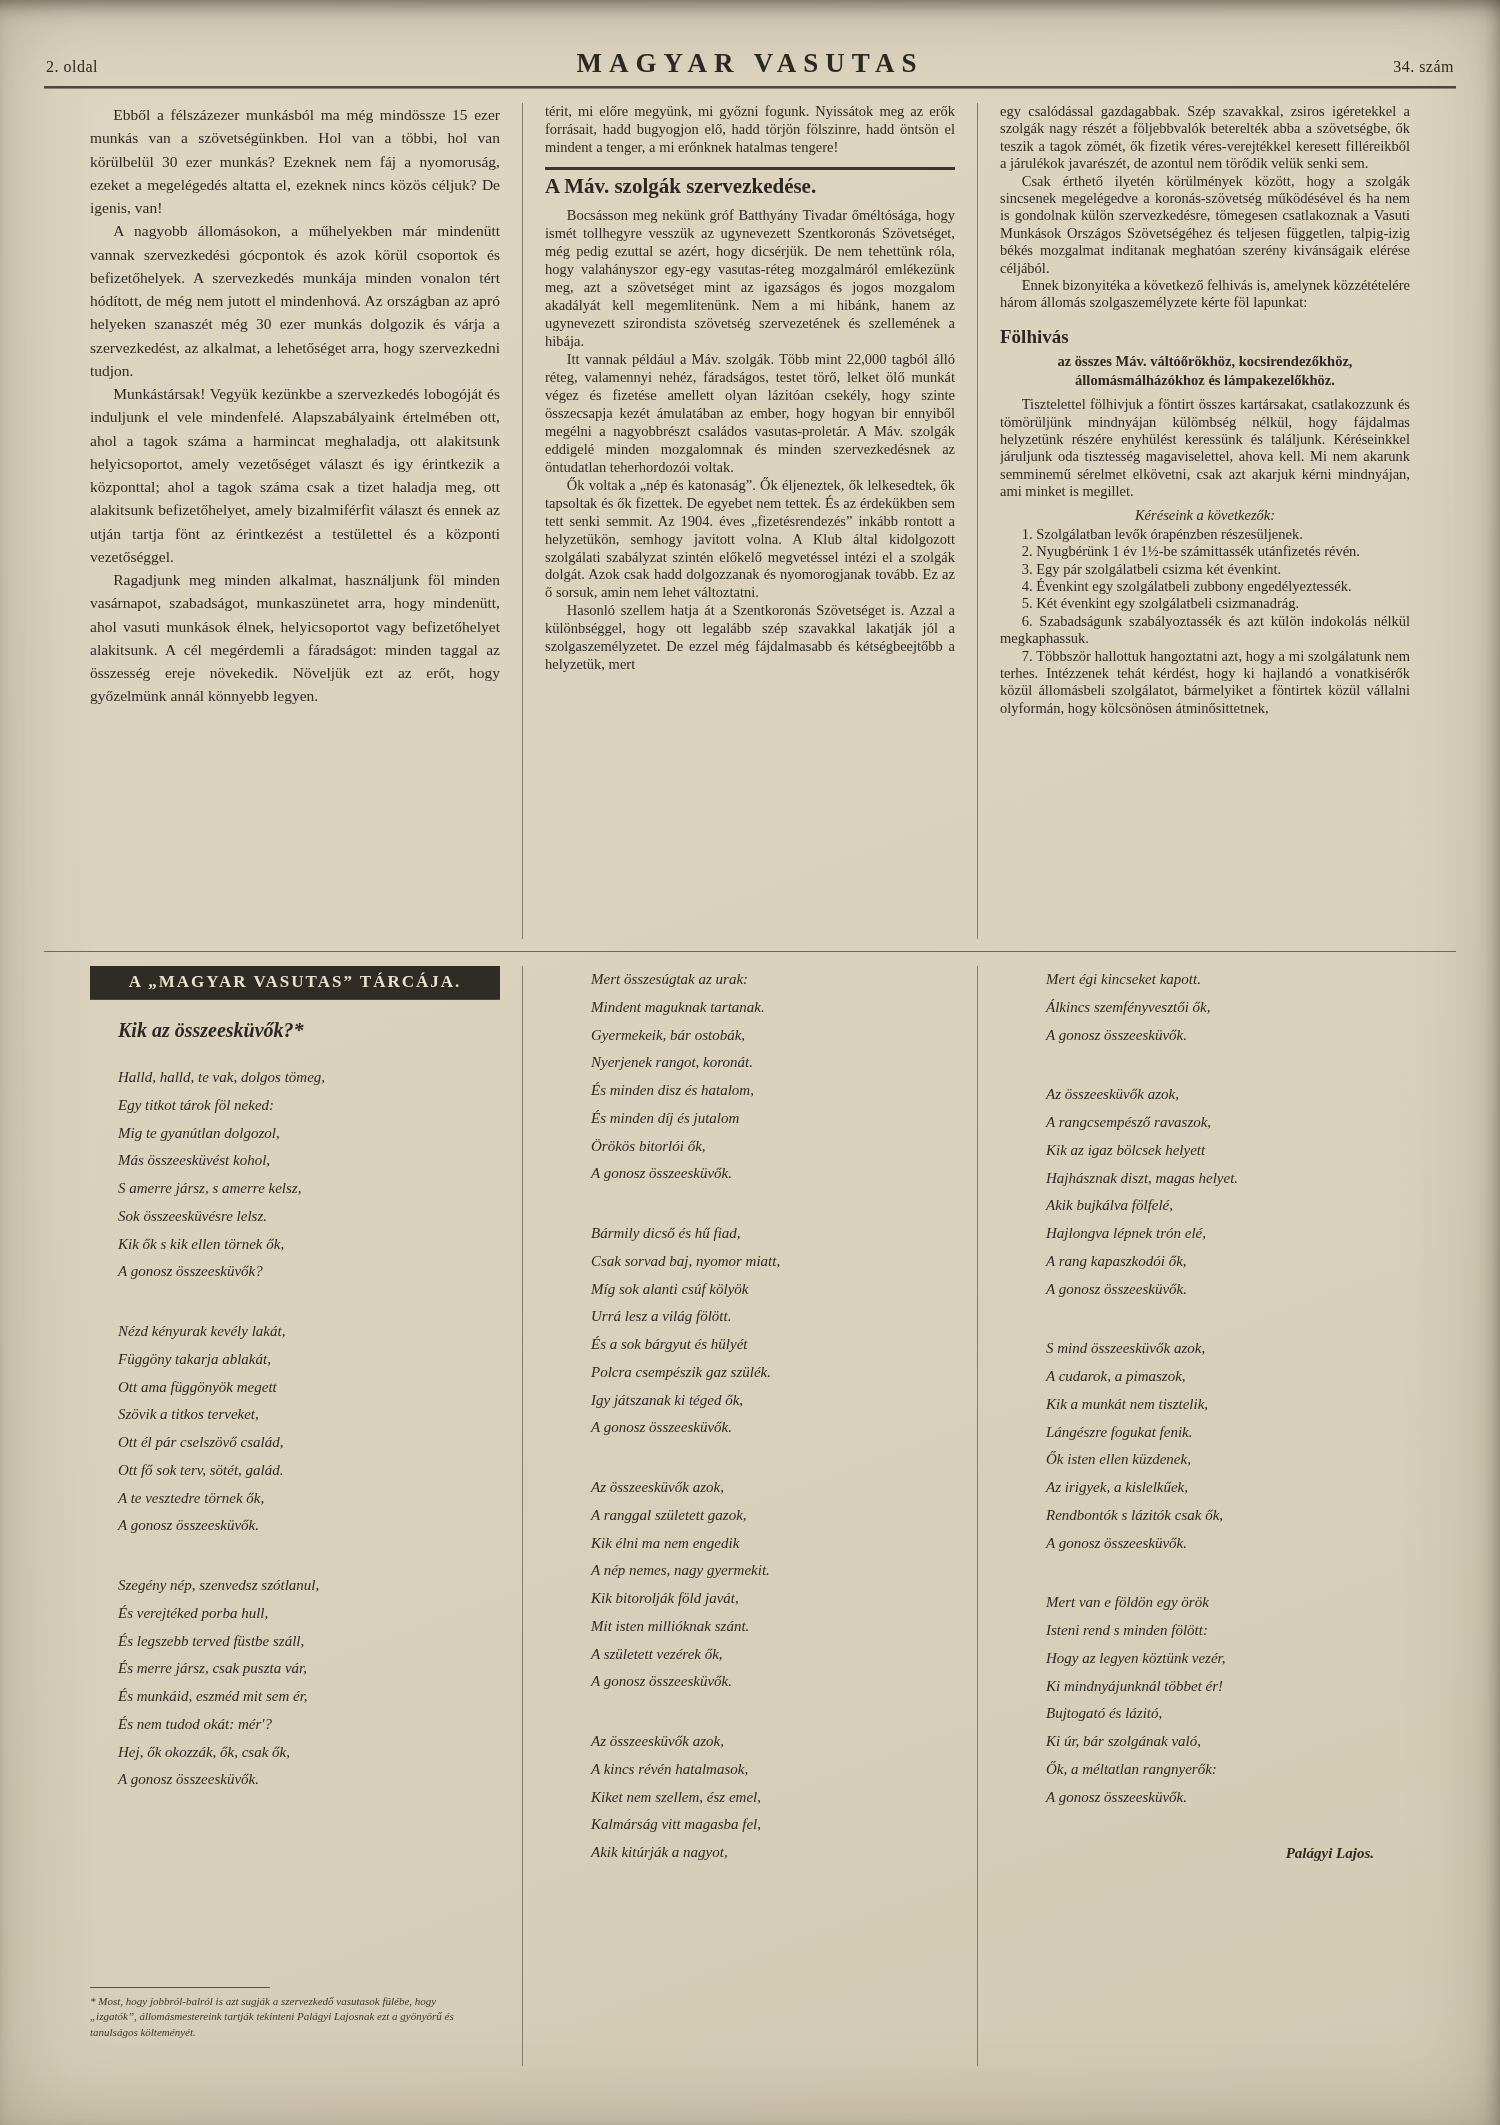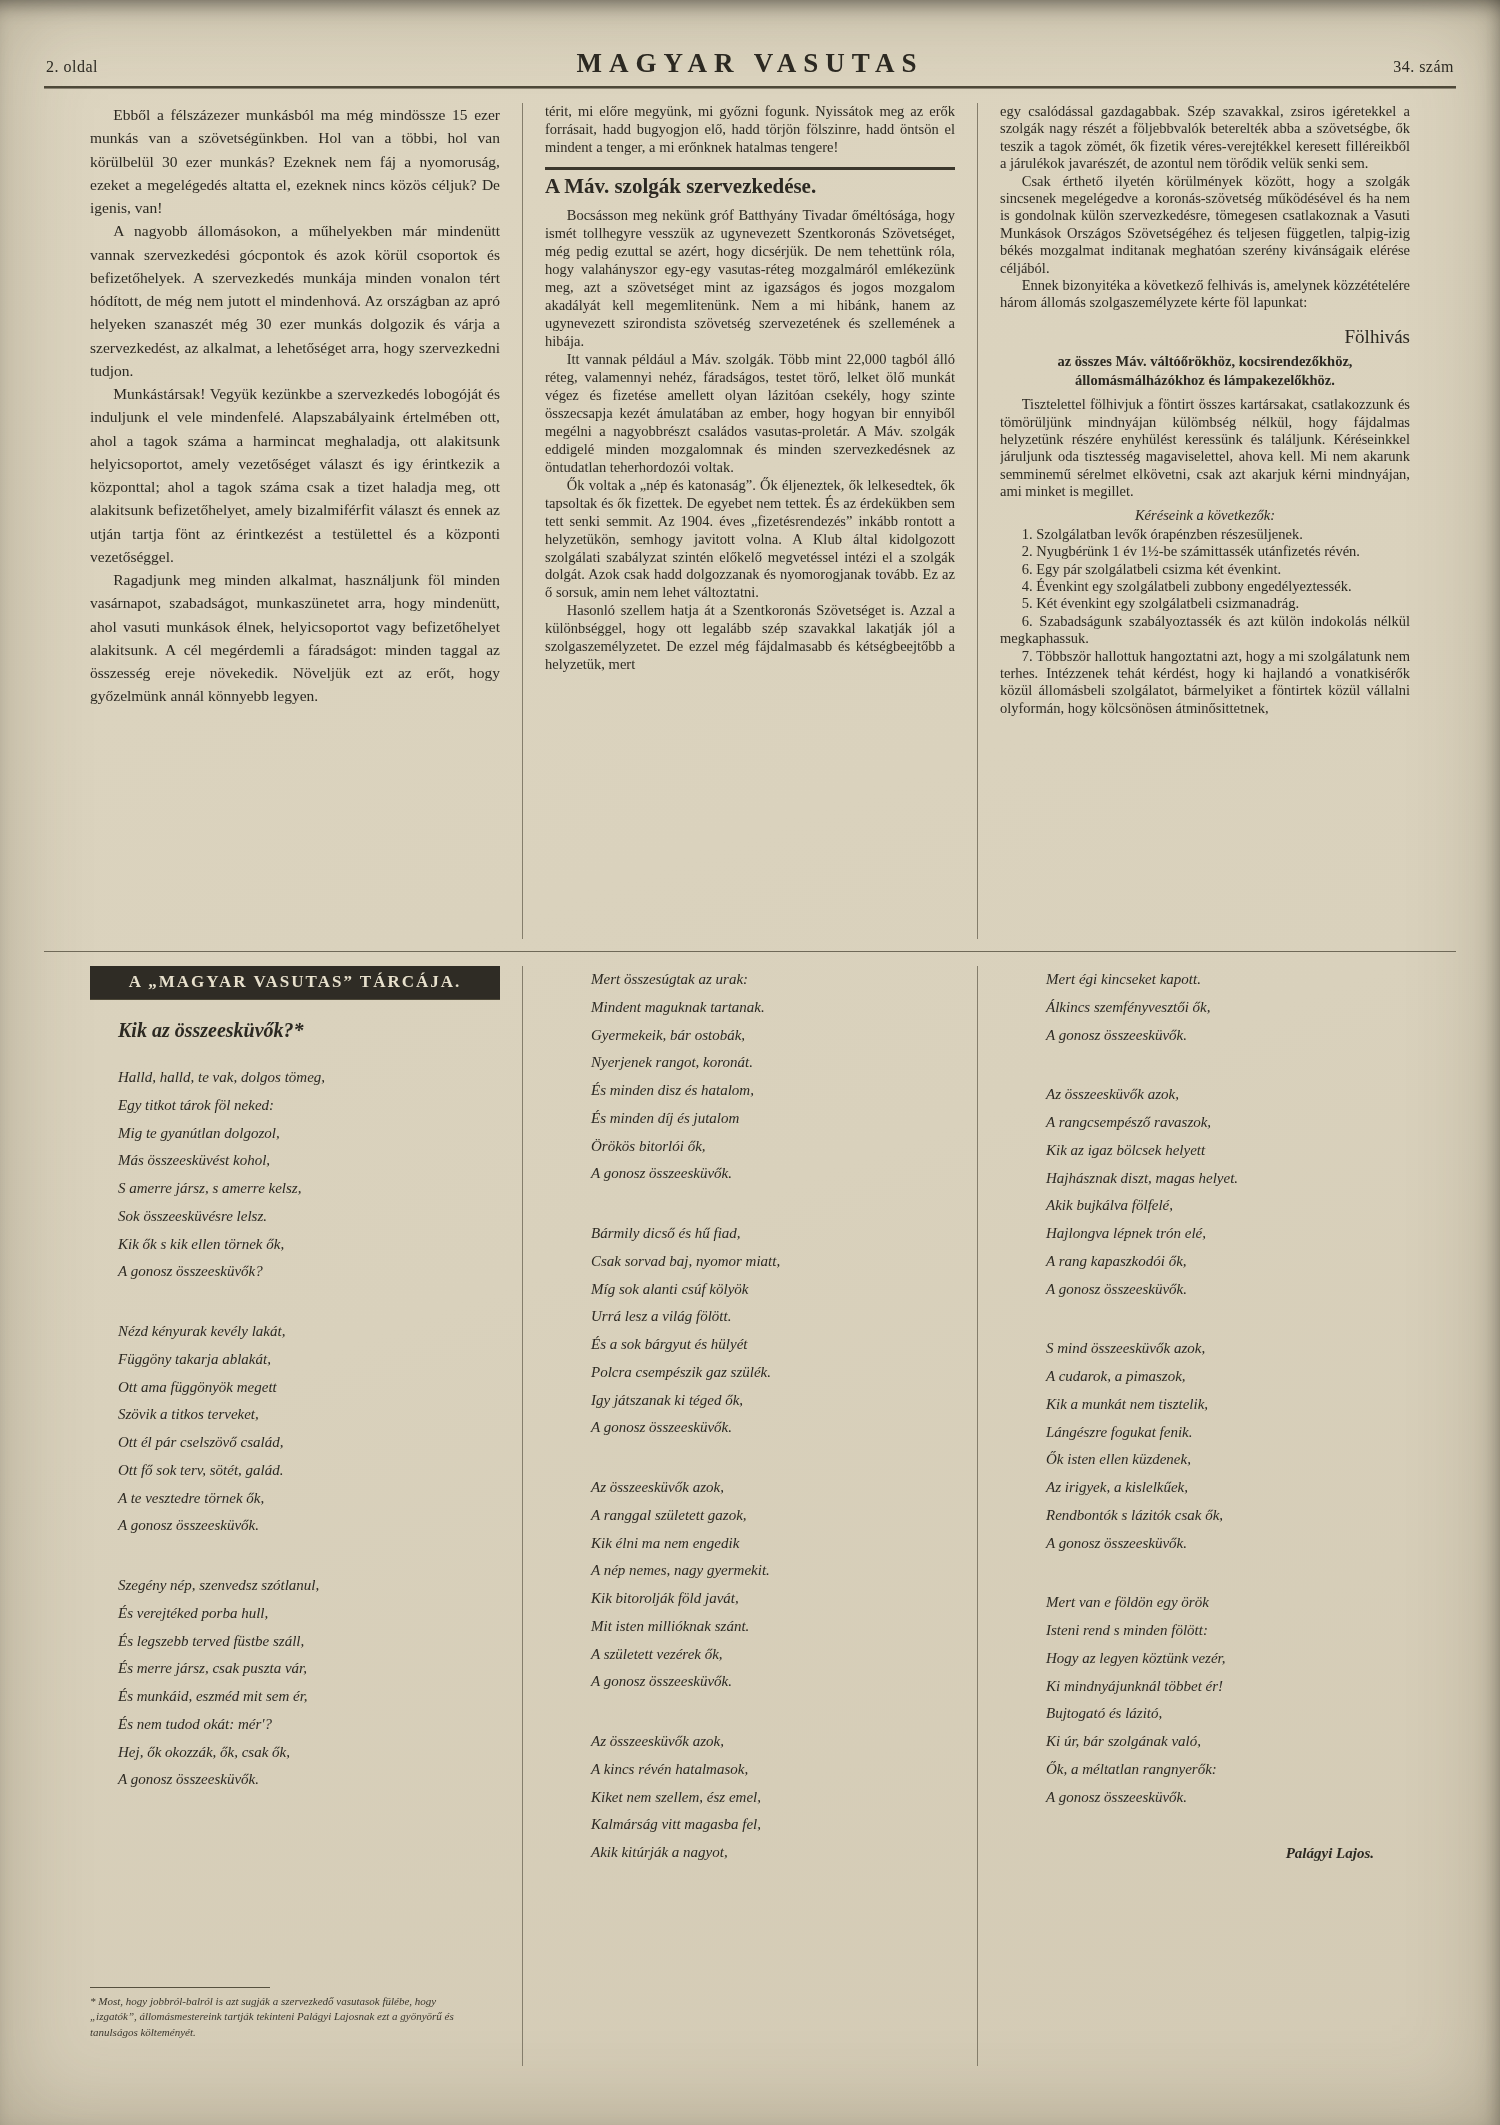--- a/index.html
+++ b/index.html
@@ -25,21 +25,21 @@
   .columns{display:flex;padding:14px 48px 0;height:836px;overflow:hidden;}
   .col{flex:1;text-align:justify;overflow:hidden;}
   .col p{margin:0;text-indent:1.5em;overflow-wrap:break-word;}
   .col .no-indent{text-indent:0;}
   .col1{font-size:15.5px;line-height:1.5;}
   .col2{font-size:14.5px;line-height:1.24;}
   .col3{font-size:14.5px;line-height:1.2;}
   .vrule{width:1px;background:#847d6b;margin:0 22px;}
   hr.heavy{border:none;border-top:3px solid #3b372c;margin:10px 0 4px;}
   .headline{font-size:21px;font-weight:bold;margin:4px 0 8px;text-align:left;line-height:1.2;}
-  .felhivas{font-size:19px;font-weight:normal;text-align:right;margin:14px 0 4px;}
+  .felhivas{font-size:19px;font-weight:bold;text-align:left;margin:14px 0 4px;}
   .felhivas-sub{font-weight:bold;text-align:center;text-indent:0 !important;margin-bottom:6px !important;line-height:1.3 !important;}
   .kereseink{font-style:italic;text-align:center;text-indent:0 !important;margin:6px 0 2px !important;}
   
   .f-sep{border:none;border-top:1px solid #6f6958;margin:12px 2px 0;}
   .feuilleton{display:flex;padding:14px 48px 0;height:1100px;overflow:hidden;}
   .f-col{flex:1;display:flex;flex-direction:column;overflow:hidden;}
   .tarca-bar{background:#2f2c25;color:#e7e0cc;font-weight:bold;text-align:center;letter-spacing:2px;font-size:17px;padding:6px 0 7px;margin-bottom:16px;box-shadow:0 1px 0 #4d4838;}
   .poem-title{font-weight:bold;font-style:italic;font-size:20px;margin:4px 0 22px 28px;}
   .stanza{font-style:italic;font-size:15px;line-height:1.85;white-space:pre-line;margin:0 0 32px 28px;}
   .f2 .stanza,.f3 .stanza{margin-left:46px;}
@@ -85,21 +85,21 @@
     <div class="col col3">
       <p class="no-indent">egy csalódással gazdagabbak. Szép szavakkal, zsiros igéretekkel a szolgák nagy részét a följebbvalók beterelték abba a szövetségbe, ők teszik a tagok zömét, ők fizetik véres-verejtékkel keresett filléreikből a járulékok javarészét, de azontul nem törődik velük senki sem.</p>
       <p>Csak érthető ilyetén körülmények között, hogy a szolgák sincsenek megelégedve a koronás-szövetség működésével és ha nem is gondolnak külön szervezkedésre, tömegesen csatlakoznak a Vasuti Munkások Országos Szövetségéhez és teljesen független, talpig-izig békés mozgalmat inditanak meghatóan szerény kivánságaik elérése céljából.</p>
       <p>Ennek bizonyitéka a következő felhivás is, amelynek közzétételére három állomás szolgaszemélyzete kérte föl lapunkat:</p>
       <h3 class="felhivas">Fölhivás</h3>
       <p class="felhivas-sub">az összes Máv. váltóőrökhöz, kocsirendezőkhöz, állomásmálházókhoz és lámpakezelőkhöz.</p>
       <p>Tisztelettel fölhivjuk a föntirt összes kartársakat, csatlakozzunk és tömörüljünk mindnyájan külömbség nélkül, hogy fájdalmas helyzetünk részére enyhülést keressünk és találjunk. Kéréseinkkel járuljunk oda tisztesség magaviselettel, ahova kell. Mi nem akarunk semminemű sérelmet elkövetni, csak azt akarjuk kérni mindnyájan, ami minket is megillet.</p>
       <p class="kereseink">Kéréseink a következők:</p>
       <p>1. Szolgálatban levők órapénzben részesüljenek.</p>
       <p>2. Nyugbérünk 1 év 1½-be számittassék utánfizetés révén.</p>
-      <p>6. Egy pár szolgálatbeli csizma két évenkint.</p>
+      <p>3. Egy pár szolgálatbeli csizma két évenkint.</p>
       <p>4. Évenkint egy szolgálatbeli zubbony engedélyeztessék.</p>
       <p>5. Két évenkint egy szolgálatbeli csizmanadrág.</p>
       <p>6. Szabadságunk szabályoztassék és azt külön indokolás nélkül megkaphassuk.</p>
       <p>7. Többször hallottuk hangoztatni azt, hogy a mi szolgálatunk nem terhes. Intézzenek tehát kérdést, hogy ki hajlandó a vonatkisérők közül állomásbeli szolgálatot, bármelyiket a föntirtek közül vállalni olyformán, hogy kölcsönösen átminősittetnek,</p>
     </div>
 
   </section>
 
   <hr class="f-sep">
 

